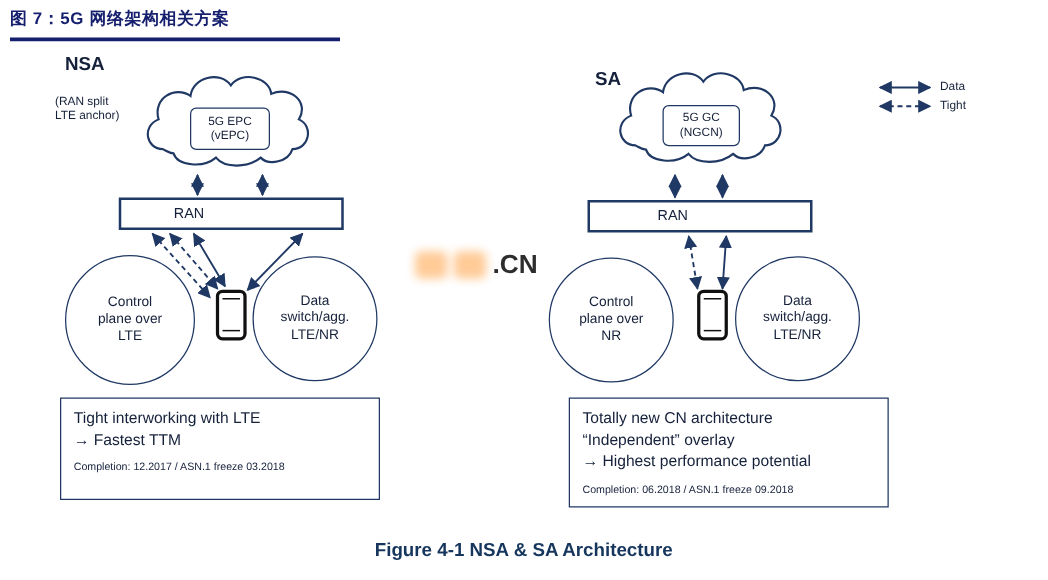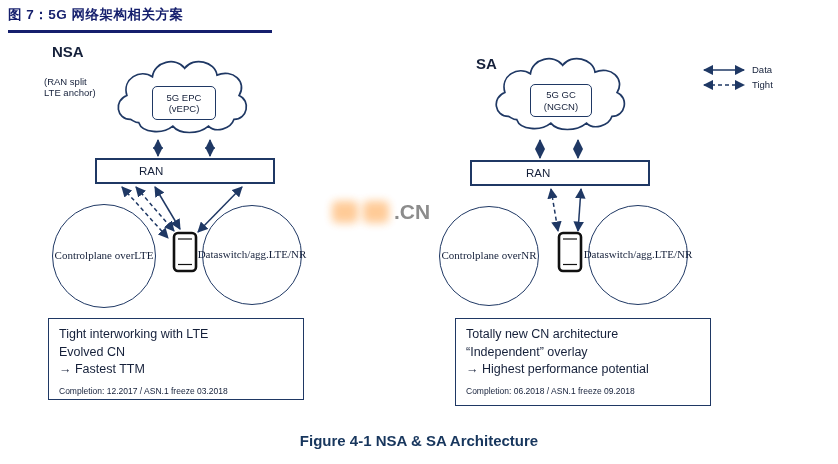--- a/index.html
+++ b/index.html
@@ -12,37 +12,37 @@
   .fig-title{left:8px;top:6px;font-size:13.5px;font-weight:bold;color:#151f6d;letter-spacing:.5px;}
   .title-rule{left:8px;top:30px;width:264px;height:2.5px;background:#151f6d;}
   
   .sec-label{font-size:15px;font-weight:bold;color:#15203a;}
   .sub-label{font-size:9.5px;line-height:11px;color:#15203a;}
   
   .ran-box{height:26px;width:180px;border:2px solid #1f3864;background:#fff;box-sizing:border-box;padding-left:24px;}
   .ran-box span{display:inline-block;font-size:11.5px;font-weight:500;line-height:22px;color:#15203a;}
   
   .circle{border:1.6px solid #1f3864;border-radius:50%;background:#fff;box-sizing:border-box;
-    display:flex;flex-direction:row;align-items:center;justify-content:center;
-    font-size:11px;line-height:13.5px;text-align:center;color:#15203a;font-family:Liberation Serif, serif;}
+    display:flex;flex-direction:column;align-items:center;justify-content:center;
+    font-size:11px;line-height:13.5px;text-align:center;color:#15203a;}
   
   .cloud-box{border:1.5px solid #1f3864;border-radius:5px;background:#fff;box-sizing:border-box;
     display:flex;flex-direction:column;align-items:center;justify-content:center;
     font-size:9.5px;line-height:11.5px;color:#15203a;}
   
   .note-box{border:1.6px solid #1f3864;background:#fff;box-sizing:border-box;padding:7px 10px 19px 10px;}
   .note-line{font-size:12.5px;line-height:17.5px;color:#15203a;}
   .note-foot{font-size:8.5px;color:#15203a;margin-top:7px;}
   
   .legend-label{font-size:9.5px;color:#15203a;}
   
   .caption{left:0;top:432px;width:838px;text-align:center;font-size:15px;font-weight:bold;color:#17365d;}
   
   .watermark{left:332px;top:200px;display:flex;align-items:center;gap:5px;
-    color:#737373;font-weight:bold;font-size:21px;opacity:.82;z-index:20;}
+    color:#000000;font-weight:bold;font-size:21px;opacity:.82;z-index:20;}
   .wm-blob{display:inline-block;width:26px;height:22px;background:#ff8c1a;border-radius:5px;
     filter:blur(4px);opacity:.55;}
   svg.layer{left:0;top:0;pointer-events:none;}
 </style>
 </head>
 <body>
 
 <div class="abs fig-title">图 7：5G 网络架构相关方案</div>
 <div class="abs title-rule"></div>
 
@@ -79,21 +79,20 @@
   <div>NR</div>
 </div>
 <div class="abs circle" style="left:588px;top:205px;width:100px;height:100px;">
   <div>Data</div>
   <div>switch/agg.</div>
   <div>LTE/NR</div>
 </div>
 
 <div class="abs note-box" style="left:48px;top:318px;width:256px;height:82px;">
   <div class="note-line">Tight interworking with LTE</div>
-  <div class="note-line">Evolved CN</div>
   <div class="note-line">→ Fastest TTM</div>
   <div class="note-foot">Completion: 12.2017 / ASN.1 freeze 03.2018</div>
 </div>
 
 <div class="abs note-box" style="left:455px;top:318px;width:256px;height:88px;">
   <div class="note-line">Totally new CN architecture</div>
   <div class="note-line">“Independent” overlay</div>
   <div class="note-line">→ Highest performance potential</div>
   <div class="note-foot">Completion: 06.2018 / ASN.1 freeze 09.2018</div>
 </div>

